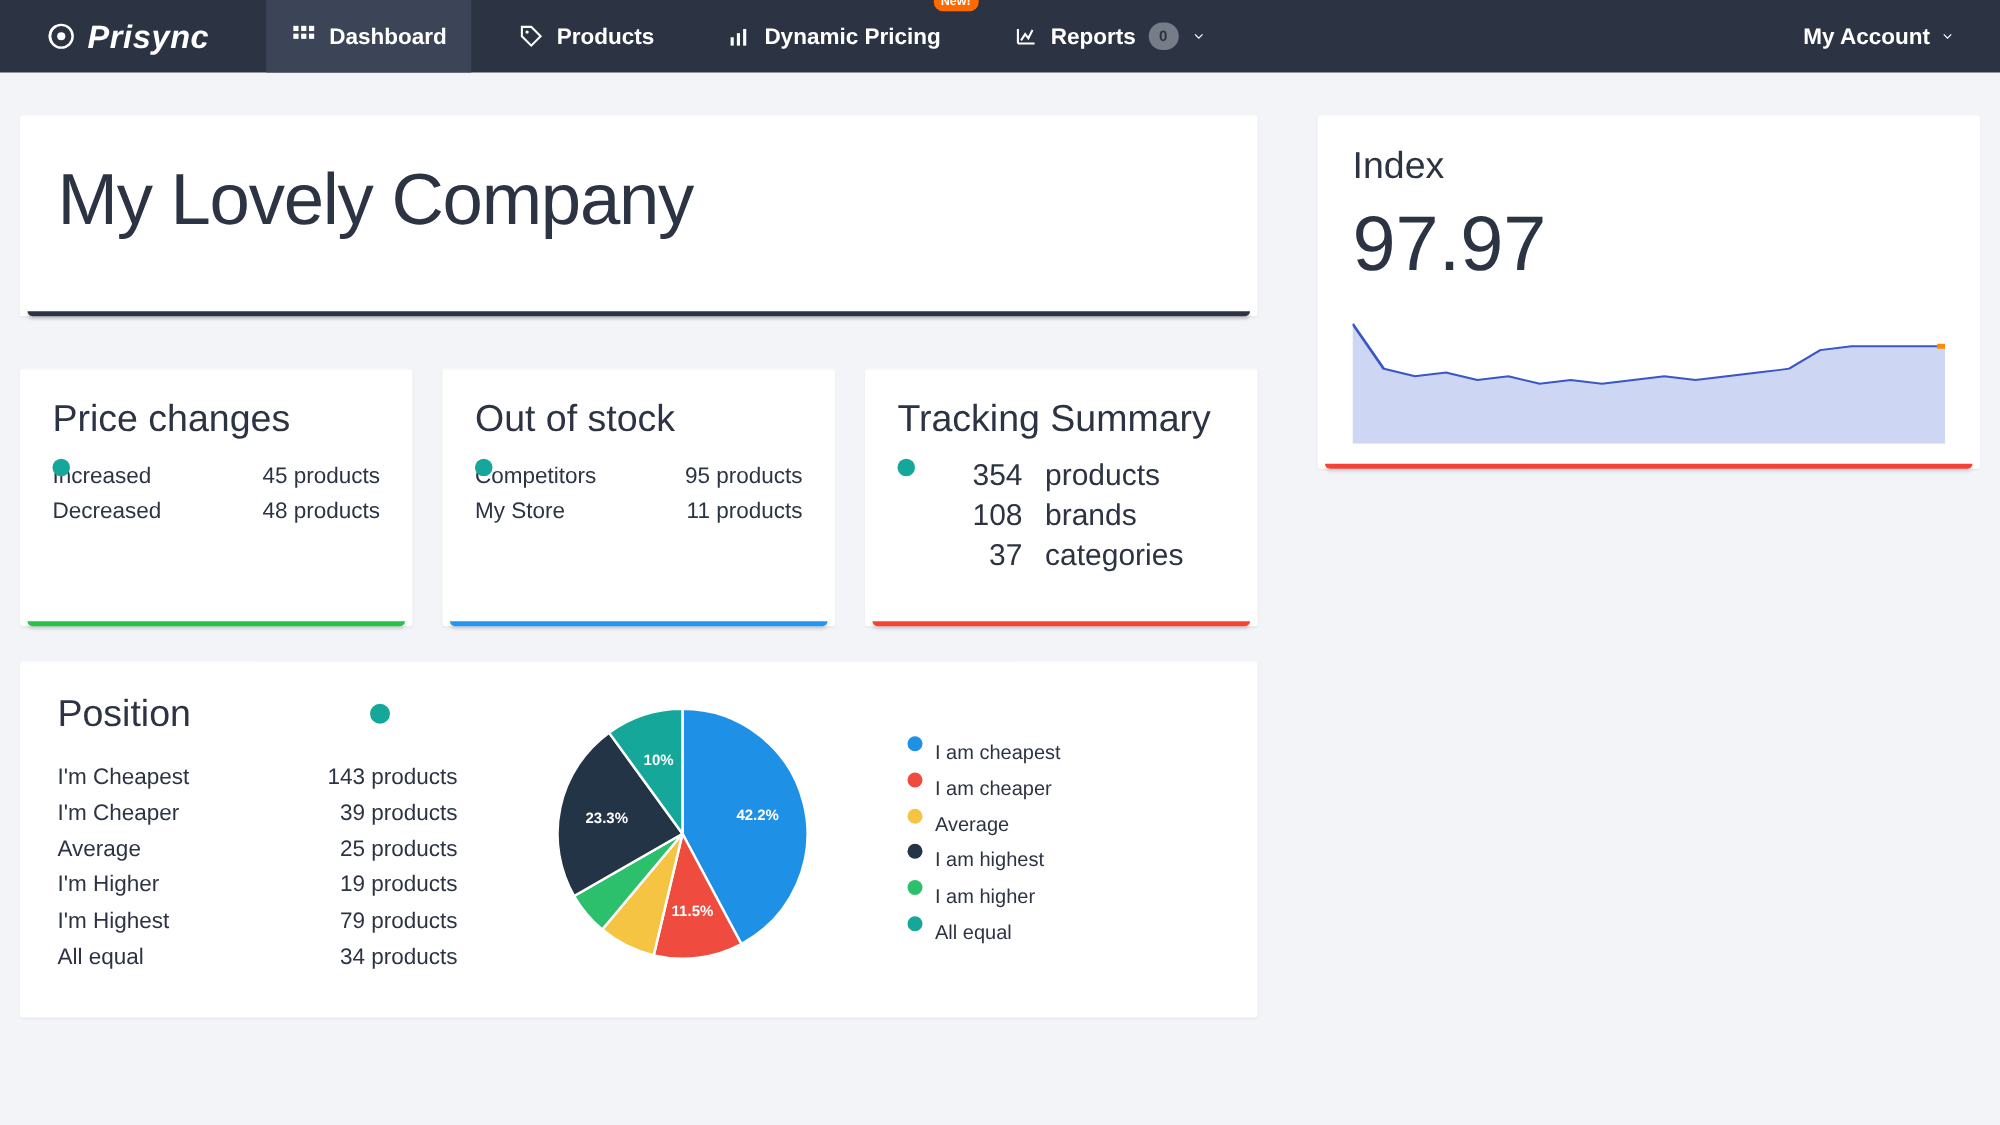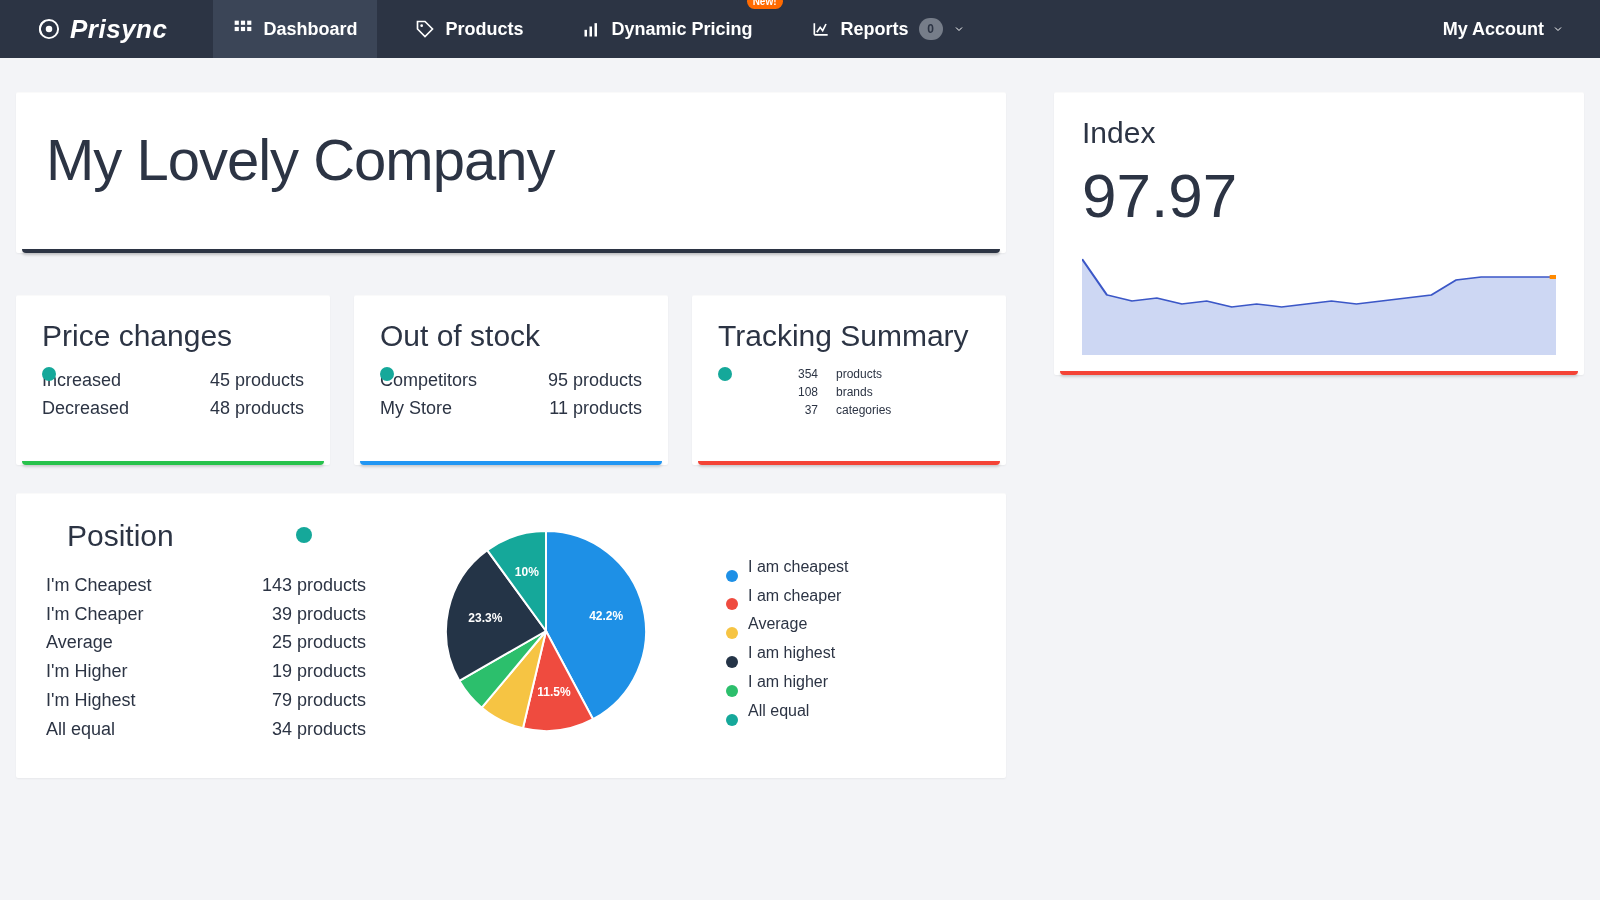--- a/index.html
+++ b/index.html
@@ -28,34 +28,34 @@
   .hdr-card h1 { font-size:58px; font-weight:500; color:#2c3444; letter-spacing:-1px; }
   .hdr-card .sub { margin-top:36px; font-size:17px; color:#3a4254; }
   .hdr-card::after { content:""; position:absolute; left:6px; right:6px; bottom:0; height:4px; background:#2c3444; border-radius:0 0 4px 4px; box-shadow:0 2px 3px rgba(0,0,0,.2);}
   
   .row3 { display:grid; grid-template-columns:repeat(3,1fr); gap:24px; margin-top:42px;}
   .stat-card { padding:24px 26px 42px; }
   .stat-card h2 { font-size:30px; font-weight:400; margin-bottom:14px; }
   .stat-card .dot { width:14px; height:14px; border-radius:50%; background:#15a89a; position:absolute;}
   .stat-card.pc .dot{ left:26px; top:72px;} .stat-card.ts .dot{ left:26px; top:72px;} .stat-card.os .dot{ left:26px; top:72px;}
   .kv { display:flex; justify-content:space-between; font-size:18px; line-height:1.55;}
-  .ts-grid { display:grid; grid-template-columns: 60px 1fr; column-gap:18px; row-gap:4px; font-size:12px; margin-left:40px;}
+  .ts-grid { display:grid; grid-template-columns: 60px 1fr; column-gap:18px; row-gap:4px; font-size:24px; margin-left:40px;}
   .ts-grid .n { text-align:right;}
   .underline { position:absolute; left:6px; right:6px; bottom:0; height:4px; border-radius:0 0 4px 4px; box-shadow:0 2px 3px rgba(0,0,0,.15);}
   .u-green{background:#27c24c;} .u-blue{background:#2196f3;} .u-red{background:#f44336;}
   
   .pos-card { margin-top:28px; padding:26px 30px 34px; display:grid; grid-template-columns: 320px 1fr 250px; gap:10px;}
-  .pos-card h2 { font-size:30px; font-weight:400; margin-bottom:18px;margin-left:21px;}
+  .pos-card h2 { font-size:30px; font-weight:400; margin-bottom:18px;}
   .pos-list .kv { font-size:18px; line-height:1.6;}
   .pos-card .dot2 { width:16px; height:16px; border-radius:50%; background:#15a89a; position:absolute; left:280px; top:34px;}
   .pie-wrap{ display:flex; align-items:center; justify-content:center;}
   svg.pie { width:220px; height:220px; }
   .pie-label { font-size:12px; fill:#fff; font-weight:600; }
   .legend { padding-top:34px; }
-  .legend div { display:flex; align-items:flex-end; gap:10px; font-size:16px; line-height:1.8; color:#2c3444;}
+  .legend div { display:flex; align-items:flex-start; gap:10px; font-size:16px; line-height:1.8; color:#2c3444;}
   .legend .sw { width:12px; height:12px; border-radius:50%; display:inline-block;}
   
   .index-card { padding: 24px 28px 20px; }
   .index-card h2 { font-size:30px; font-weight:400; margin-bottom:10px;}
   .index-card .val { font-size:62px; font-weight:500;}
   .index-card svg.spark { width:100%; height:120px; display:block; margin-top:4px;}
   .index-card::after { content:""; position:absolute; left:6px; right:6px; bottom:0; height:4px; background:#f44336; border-radius:0 0 4px 4px; box-shadow:0 2px 3px rgba(0,0,0,.15);}
 </style>
 </head>
 <body>

